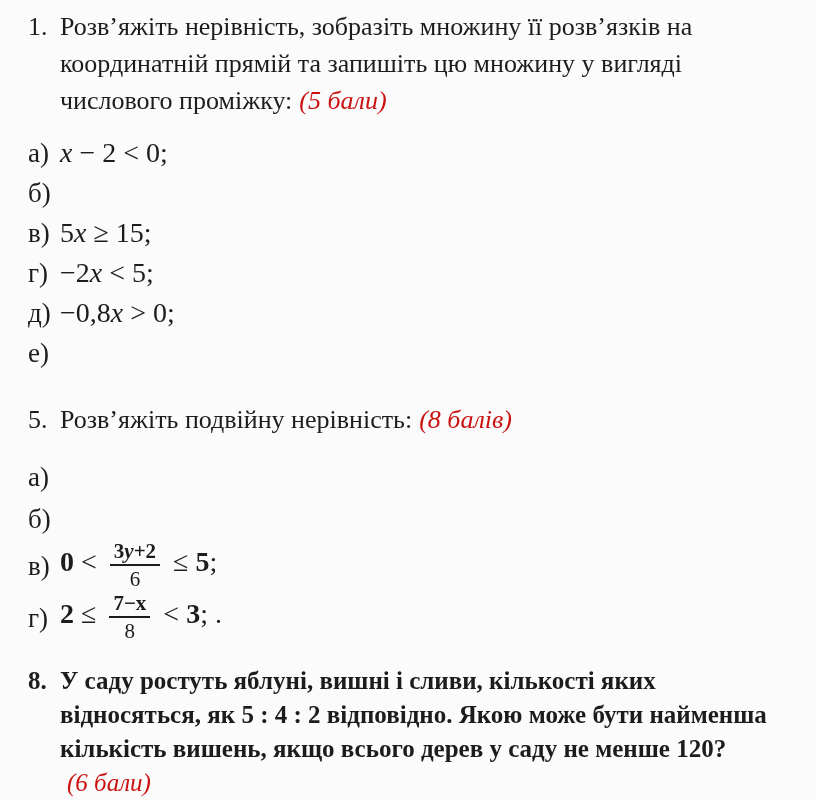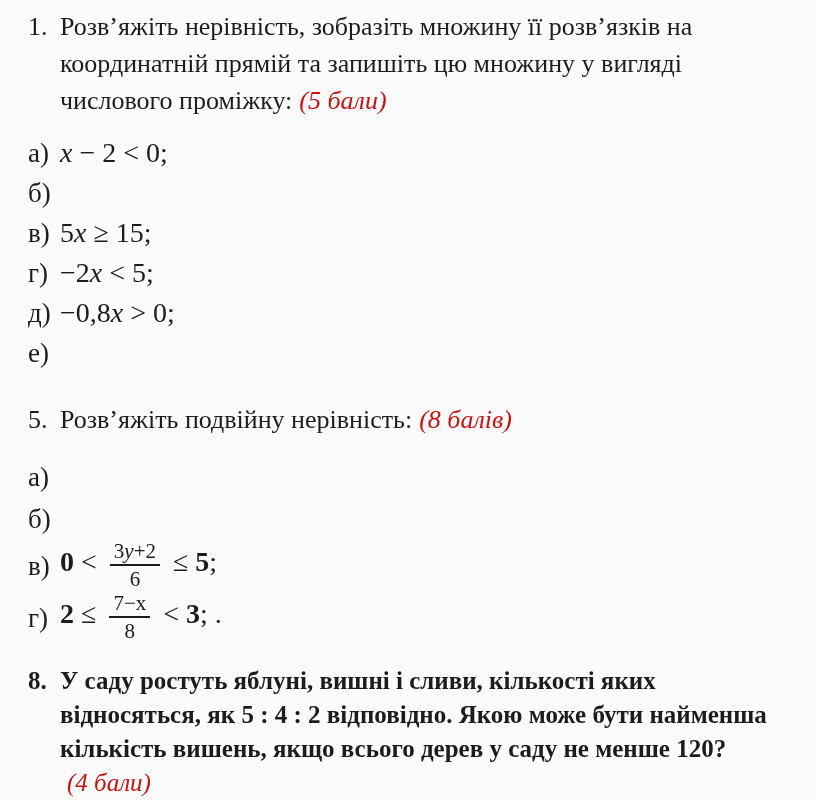--- a/index.html
+++ b/index.html
@@ -49,21 +49,21 @@
   .items-g2 .item{height:42px;}
   .items-g2 .item.tall{height:52px;}
 
   
   .frac{
     display:inline-block;text-align:center;
     vertical-align:-0.55em;margin:0 6px;line-height:1;
   }
   .frac .num{
     display:block;font-size:21px;line-height:1.05;
-    padding:0 4px 2px;border-bottom:2px solid var(--ink);
+    padding:0 4px 2px;border-bottom:2px solid var(--ink);font-weight:bold;
   }
   .frac .den{display:block;font-size:21px;line-height:1.1;padding-top:2px;}
 
   
   .problem-5{margin-top:28px;}
 
   
   .problem-8{margin-top:20px;}
   .problem-8 .pnum{font-weight:bold;font-size:25px;line-height:34px;}
   .problem-8 .ptext{font-weight:bold;font-size:25px;line-height:34px;max-width:742px;}
@@ -121,16 +121,16 @@
       <span class="imath"><b>0</b> &lt; <span class="frac"><span class="num">3<i>y</i>+2</span><span class="den">6</span></span> ≤ <b>5</b>;</span>
     </div>
     <div class="item tall">
       <span class="ilabel">г)</span>
       <span class="imath"><b>2</b> ≤ <span class="frac"><span class="num">7−x</span><span class="den">8</span></span> &lt; <b>3</b>; .</span>
     </div>
   </div>
 
   <section class="problem problem-8">
     <span class="pnum">8.</span>
-    <p class="ptext"><span>У саду ростуть яблуні, вишні і сливи, кількості яких відносяться, як 5 : 4 : 2 відповідно. Якою може бути найменша кількість вишень, якщо всього дерев у саду не менше 120?</span><span class="points">(4 бали)</span></p>
+    <p class="ptext"><span>У саду ростуть яблуні, вишні і сливи, кількості яких відносяться, як 5 : 4 : 2 відповідно. Якою може бути найменша кількість вишень, якщо всього дерев у саду не менше 120?</span><span class="points">(6 бали)</span></p>
   </section>
 
 </div>
 
 </body></html>

